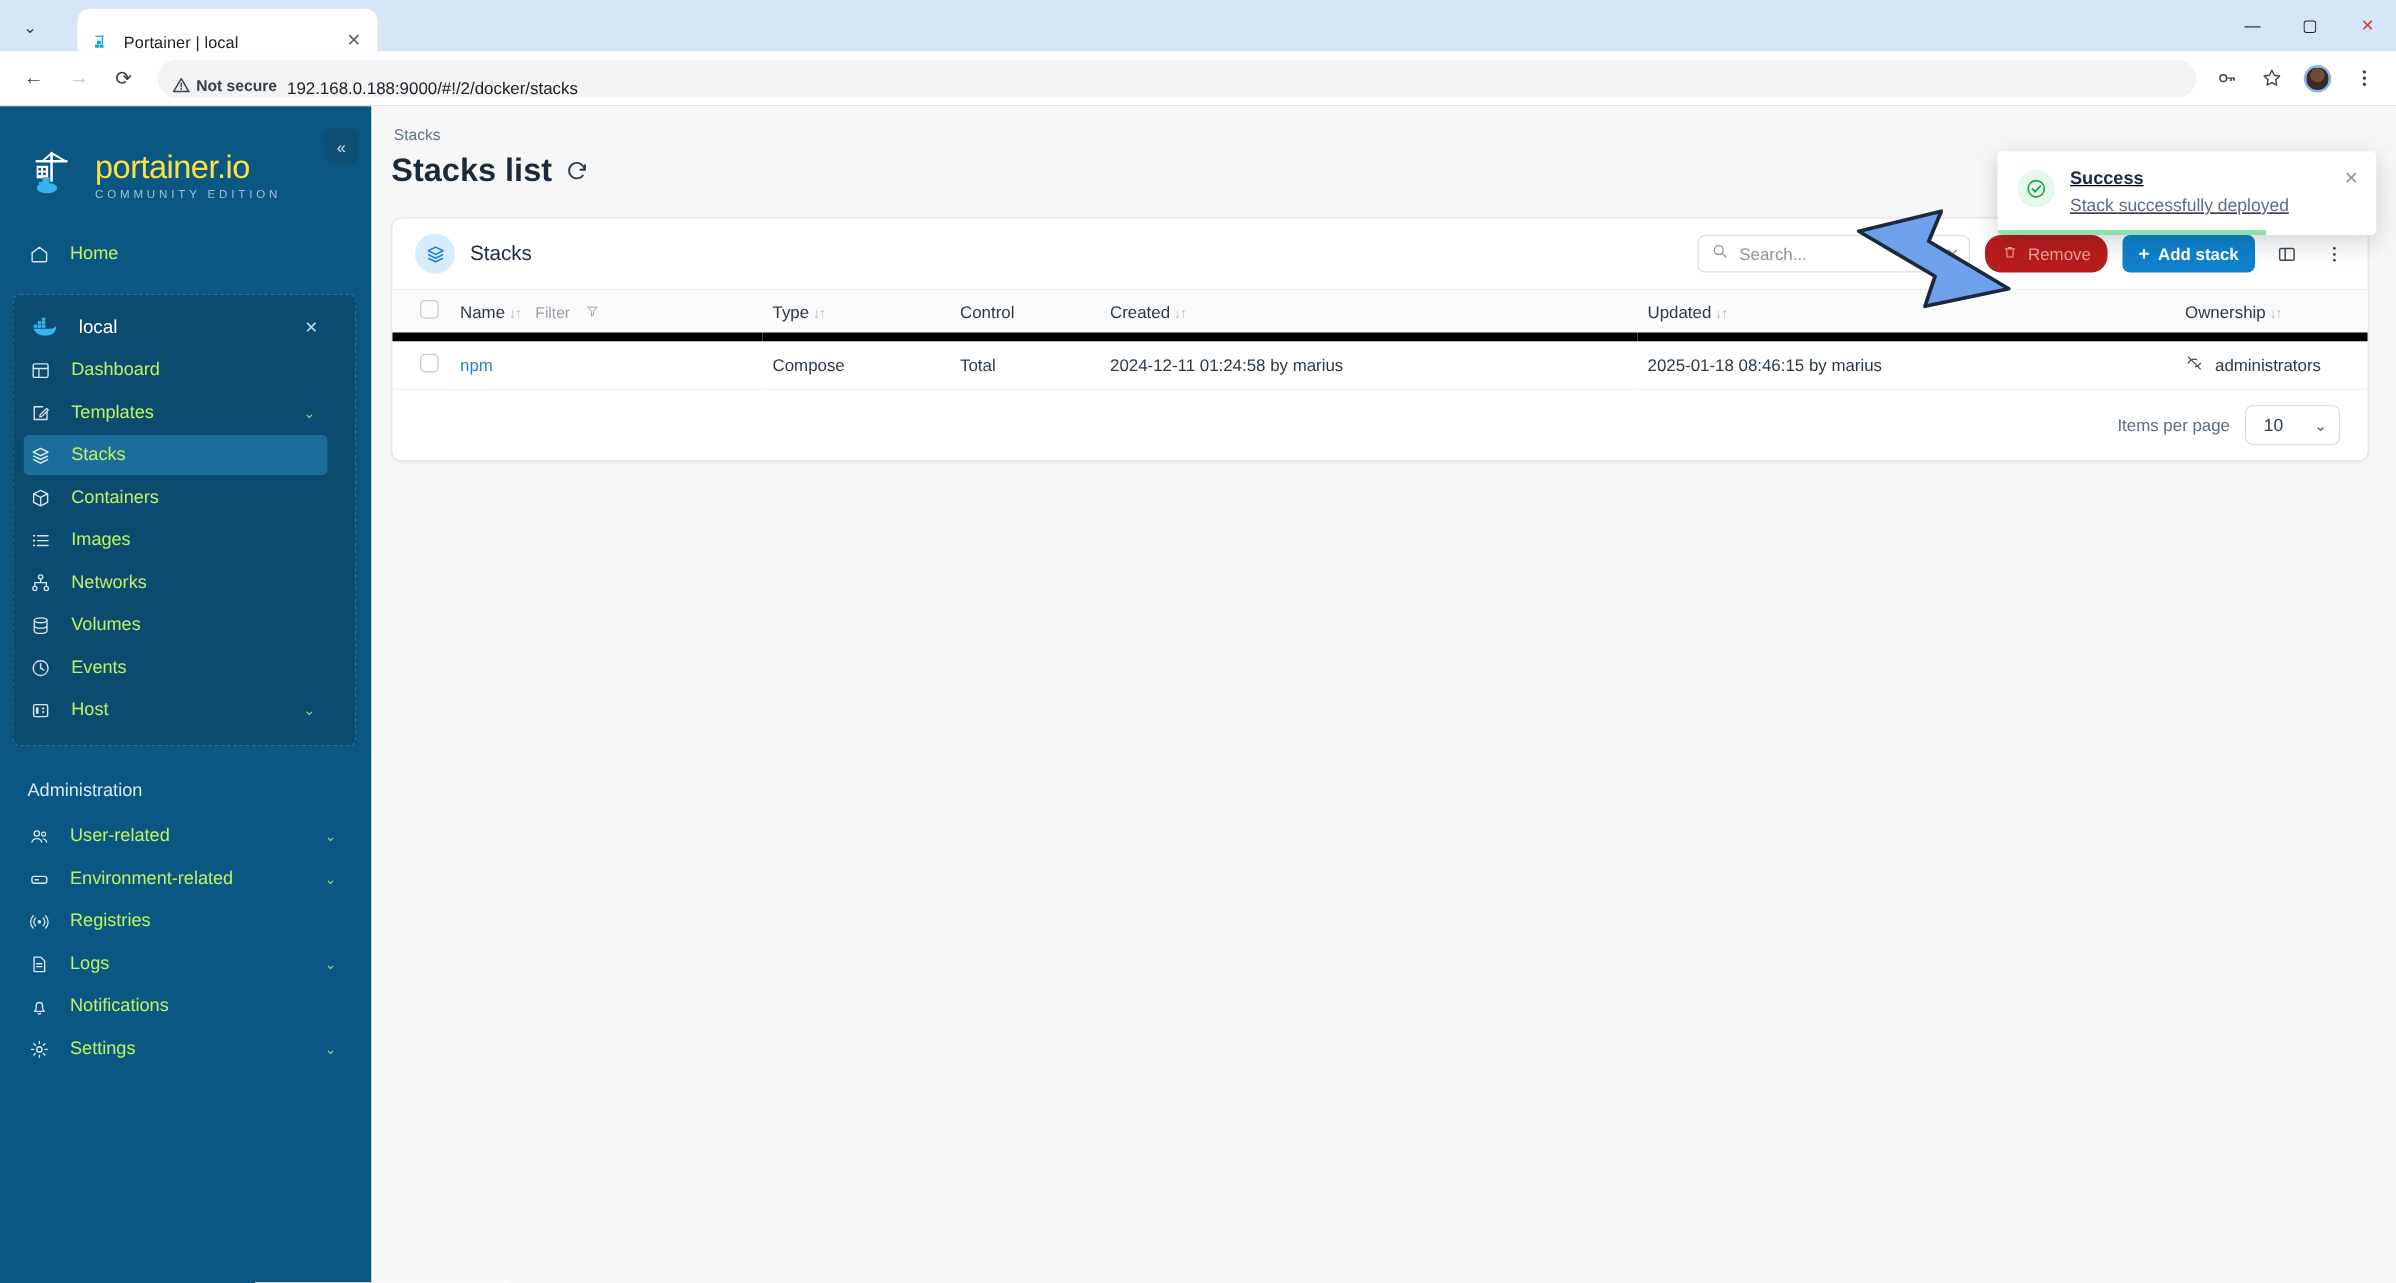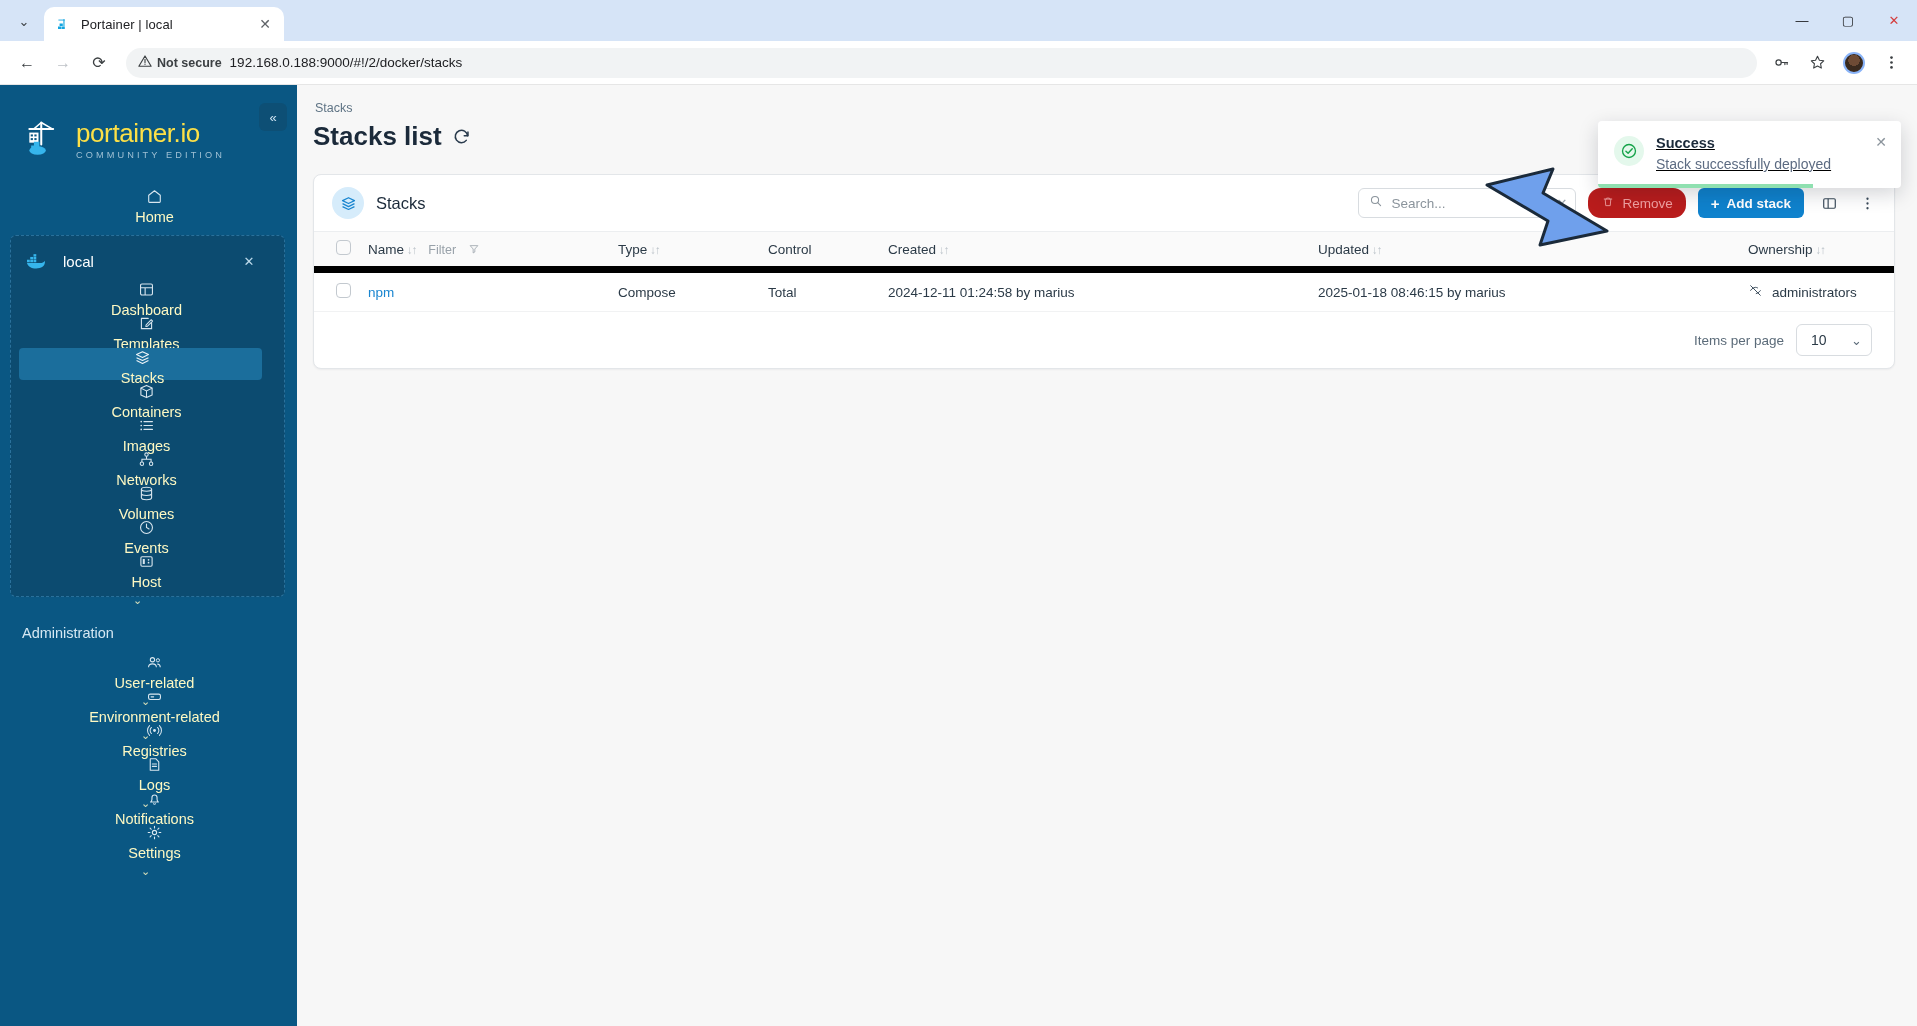--- a/index.html
+++ b/index.html
@@ -14,37 +14,37 @@
   .browser { width: 1917px; height: 1026px; display: flex; flex-direction: column; background:#fff; }
   .tabstrip {
     height: 41px; background: #d6e4f7; display:flex; align-items:flex-end; padding-left: 6px; position: relative;
   }
   .tab-listarrow {
     width: 36px; height: 34px; display:flex; align-items:center; justify-content:center;
     color:#3c4043; font-size: 13px; margin-bottom: 3px; border-radius: 6px;
   }
   .tab {
     height: 34px; min-width: 240px; background: #ffffff; border-radius: 10px 10px 0 0;
-    display:flex; align-items:center; gap: 9px; padding: 0 10px 0 12px; margin-left: 2px; position: relative;
+    display:flex; align-items:flex-end; gap: 9px; padding: 0 10px 0 12px; margin-left: 20px; position: relative;
   }
   .tab .favicon { width: 16px; height: 16px; flex: 0 0 16px; position: relative; }
   .tab .tab-title { font-size: 13px; color:#202124; white-space:nowrap; flex:1; letter-spacing:.1px;}
   .tab .tab-close { width: 18px; height:18px; display:flex; align-items:center; justify-content:center; color:#5f6368; font-size: 14px; border-radius:50%; }
   .winctl { position:absolute; right: 0; top: 0; height: 41px; display:flex; align-items:center; }
   .winbtn { width: 46px; height: 41px; display:flex; align-items:center; justify-content:center; color:#202124; font-size: 13px;}
   .winbtn.close { color:#d43d3d; }
 
   .toolbar {
     height: 44px; background:#ffffff; display:flex; align-items:center; gap: 2px; padding: 0 10px;
     border-bottom: 1px solid #e6e6e6;
   }
   .navbtn { width: 34px; height: 34px; display:flex; align-items:center; justify-content:center; color:#3c4043; border-radius:50%; }
   .navbtn.disabled { color: #bdc1c6; }
   .omnibox {
-    flex: 1; height: 30px; background:#f1f3f4; border-radius: 16px; display:flex; align-items:center;
+    flex: 1; height: 30px; background:#f1f3f4; border-radius: 16px; display:flex; align-items:flex-end;
     margin: 0 6px 0 8px; padding: 0 10px 0 12px; gap: 8px;
   }
   .notsecure { display:flex; align-items:center; gap:5px; color:#3c4043; font-size: 12.5px; font-weight: bold; white-space:nowrap;}
   .omnibox .url { font-size: 13.5px; color:#202124; white-space:nowrap; }
   .tb-right { display:flex; align-items:center; gap: 4px; }
   .tb-icon { width: 32px; height:32px; display:flex; align-items:center; justify-content:center; color:#3c4043; border-radius:50%;}
   .avatar {
     width: 22px; height:22px; border-radius:50%;
     background: radial-gradient(circle at 50% 35%, #6e4b35 0 38%, #3a2a1e 39% 100%);
     border: 2px solid #8ab4f8; margin: 0 6px;
@@ -63,22 +63,22 @@
     background:#0d4f75; display:flex; align-items:center; justify-content:center; font-size: 13px; color:#cfe4f2;
   }
   .logo { padding: 22px 0 10px 22px; display:flex; align-items:flex-start; gap:10px; }
   .logo-mark { width: 44px; height: 44px; flex:0 0 44px; }
   .logo-text { padding-top: 3px;}
   .logo-title { font-size: 26px; font-weight: 500; letter-spacing: -0.4px; line-height: 1; color:#fde047;}
   .logo-sub { font-size: 9.2px; letter-spacing: 3.1px; color:#9fc0d4; margin-top: 4px; }
 
   .nav-home { margin-top: 14px; }
   .nav-item {
-    height: 32px; display:flex; align-items:center; gap: 4px; padding-left: 22px; font-size: 14.5px; color:#fef9c3;
-    position: relative; margin: 2px 10px 2px 0; border-radius: 0 6px 6px 0; flex-direction: column;
+    height: 32px; display:flex; align-items:center; gap: 16px; padding-left: 22px; font-size: 14.5px; color:#bef264;
+    position: relative; margin: 2px 10px 2px 0; border-radius: 0 6px 6px 0;
   }
   .nav-item .ico { width: 18px; height:18px; flex:0 0 18px; display:flex; align-items:center; justify-content:center; opacity:.92;}
   .nav-item .lbl { flex:1; }
   .nav-item .chev { margin-right: 18px; opacity:.85; font-size: 11px;}
   .nav-item.active { background:#1b6e9c; }
 
   .env-block {
     margin: 14px 12px 0 10px; background:#0c4b70; border:1px dashed #2a719b; border-radius: 6px;
     padding: 8px 14px 10px 0; position: relative;
   }

